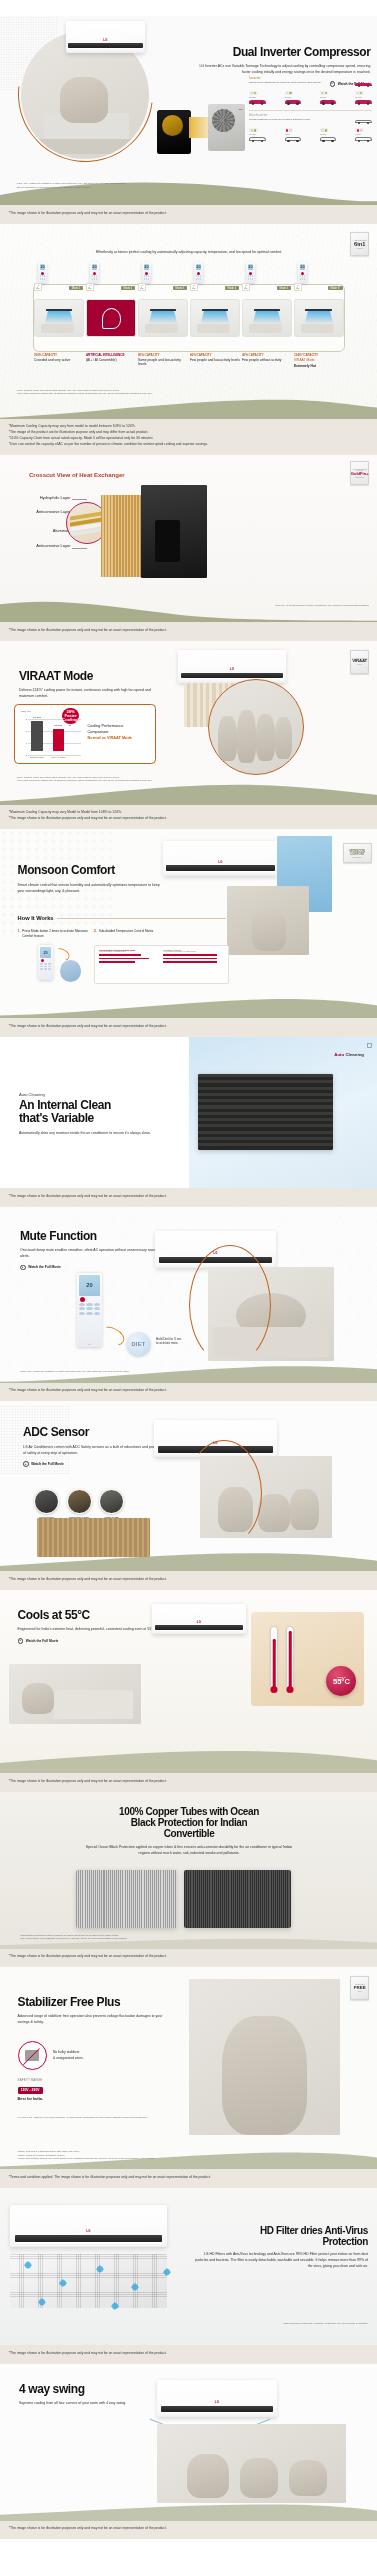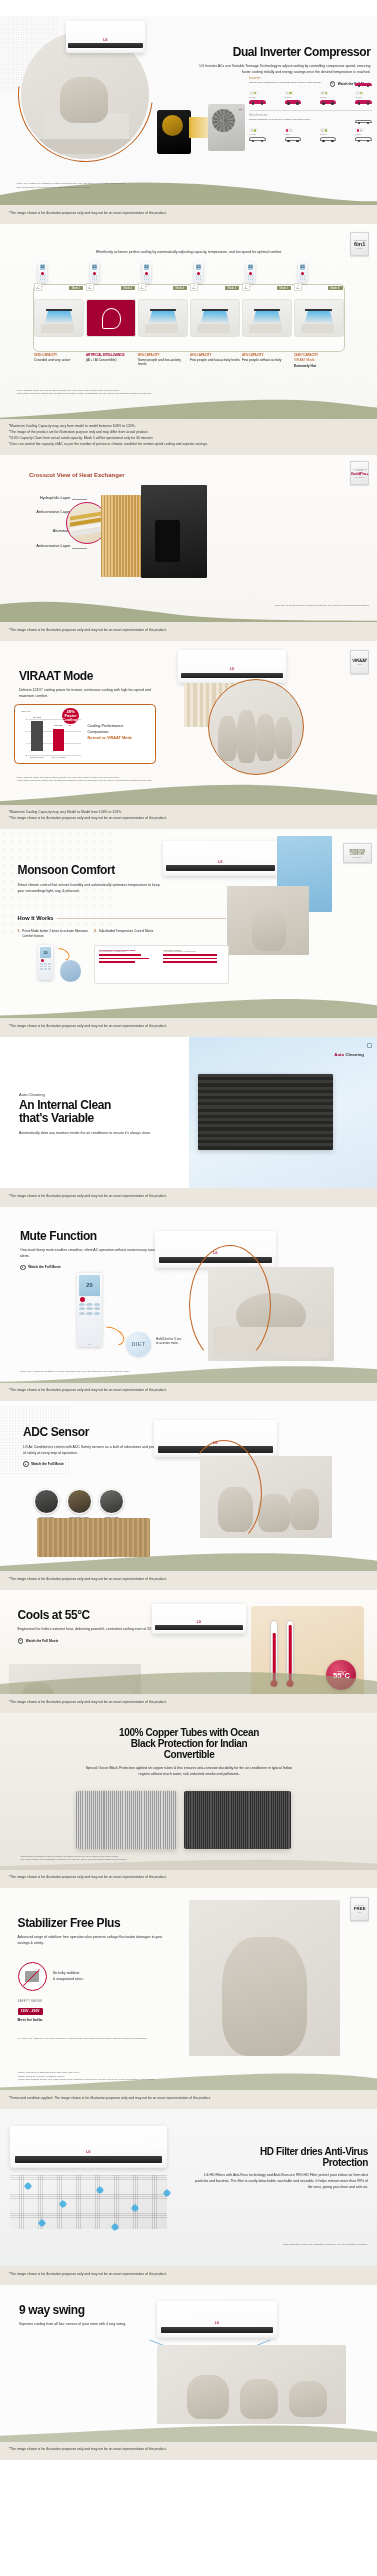--- a/index.html
+++ b/index.html
@@ -379,23 +379,23 @@
   .sensor-bubble .circ {
     width: 25px; height: 25px; border-radius: 50%;
     background: linear-gradient(160deg,#5a5a58,#2c2c2b);
     border: 0.6px solid #fff; box-shadow: 0 0.6px 2.5px rgba(0,0,0,.25);
   }
   .sensor-bubble .nm {
     font-size: 2.1px; color: #4b4b4b; margin-top: 1.3px; font-weight: 700;
   }
 
   
-  #sec-55 { height: 104px; background: linear-gradient(180deg,#fdfcfa,#f4f1ea); }
+  #sec-55 { height: 183px; background: linear-gradient(180deg,#fdfcfa,#f4f1ea); }
   .thermo-card {
-    position: absolute; right: 14px; top: 16px; width: 113px; height: 94px;
+    position: absolute; right: 14px; top: 22px; width: 113px; height: 94px;
     border-radius: 3.8px; overflow: hidden;
     background: linear-gradient(160deg,#f3e5d0,#e8d2b0);
   }
   .thermo {
     width: 8.2px; height: 66px; border-radius: 4.4px;
     background: linear-gradient(180deg,#ffffff,#ececec);
     border: 0.4px solid #d2cfc8; position: relative;
     box-shadow: 0 0.6px 1.9px rgba(0,0,0,.12);
   }
   .thermo .hg {
@@ -1317,21 +1317,21 @@
     </div>
 
     <div class="micro-note" style="right:10px;top:134px;width:189px;text-align:right;">*Test conducted by third party laboratory. Result may vary as per usage &amp; condition.</div>
   </section>
   <div class="disclaimer-bar">
     <p>*The image shown is for illustration purposes only and may not be an exact representation of the product.</p>
   </div>
 
   <section class="section" id="sec-swing">
     <div style="position:absolute;left:19px;top:19px;width:145px;">
-      <h1 class="h1">9 way swing</h1>
+      <h1 class="h1">4 way swing</h1>
       <p class="body-copy">Supreme cooling from all four corners of your room with 4 way swing.</p>
     </div>
 
     <div class="ac-unit" style="position:absolute;left:157px;top:16.4px;width:120px;height:37px;">
       <div class="lg-mark">LG</div>
     </div>
 
     <div class="swing-arrow" style="left:149px;top:58px;transform:rotate(22deg);"></div>
     <div class="swing-arrow" style="left:165px;top:66px;transform:rotate(10deg);"></div>
     <div class="swing-arrow" style="left:252px;top:58px;transform:rotate(-22deg);"></div>

